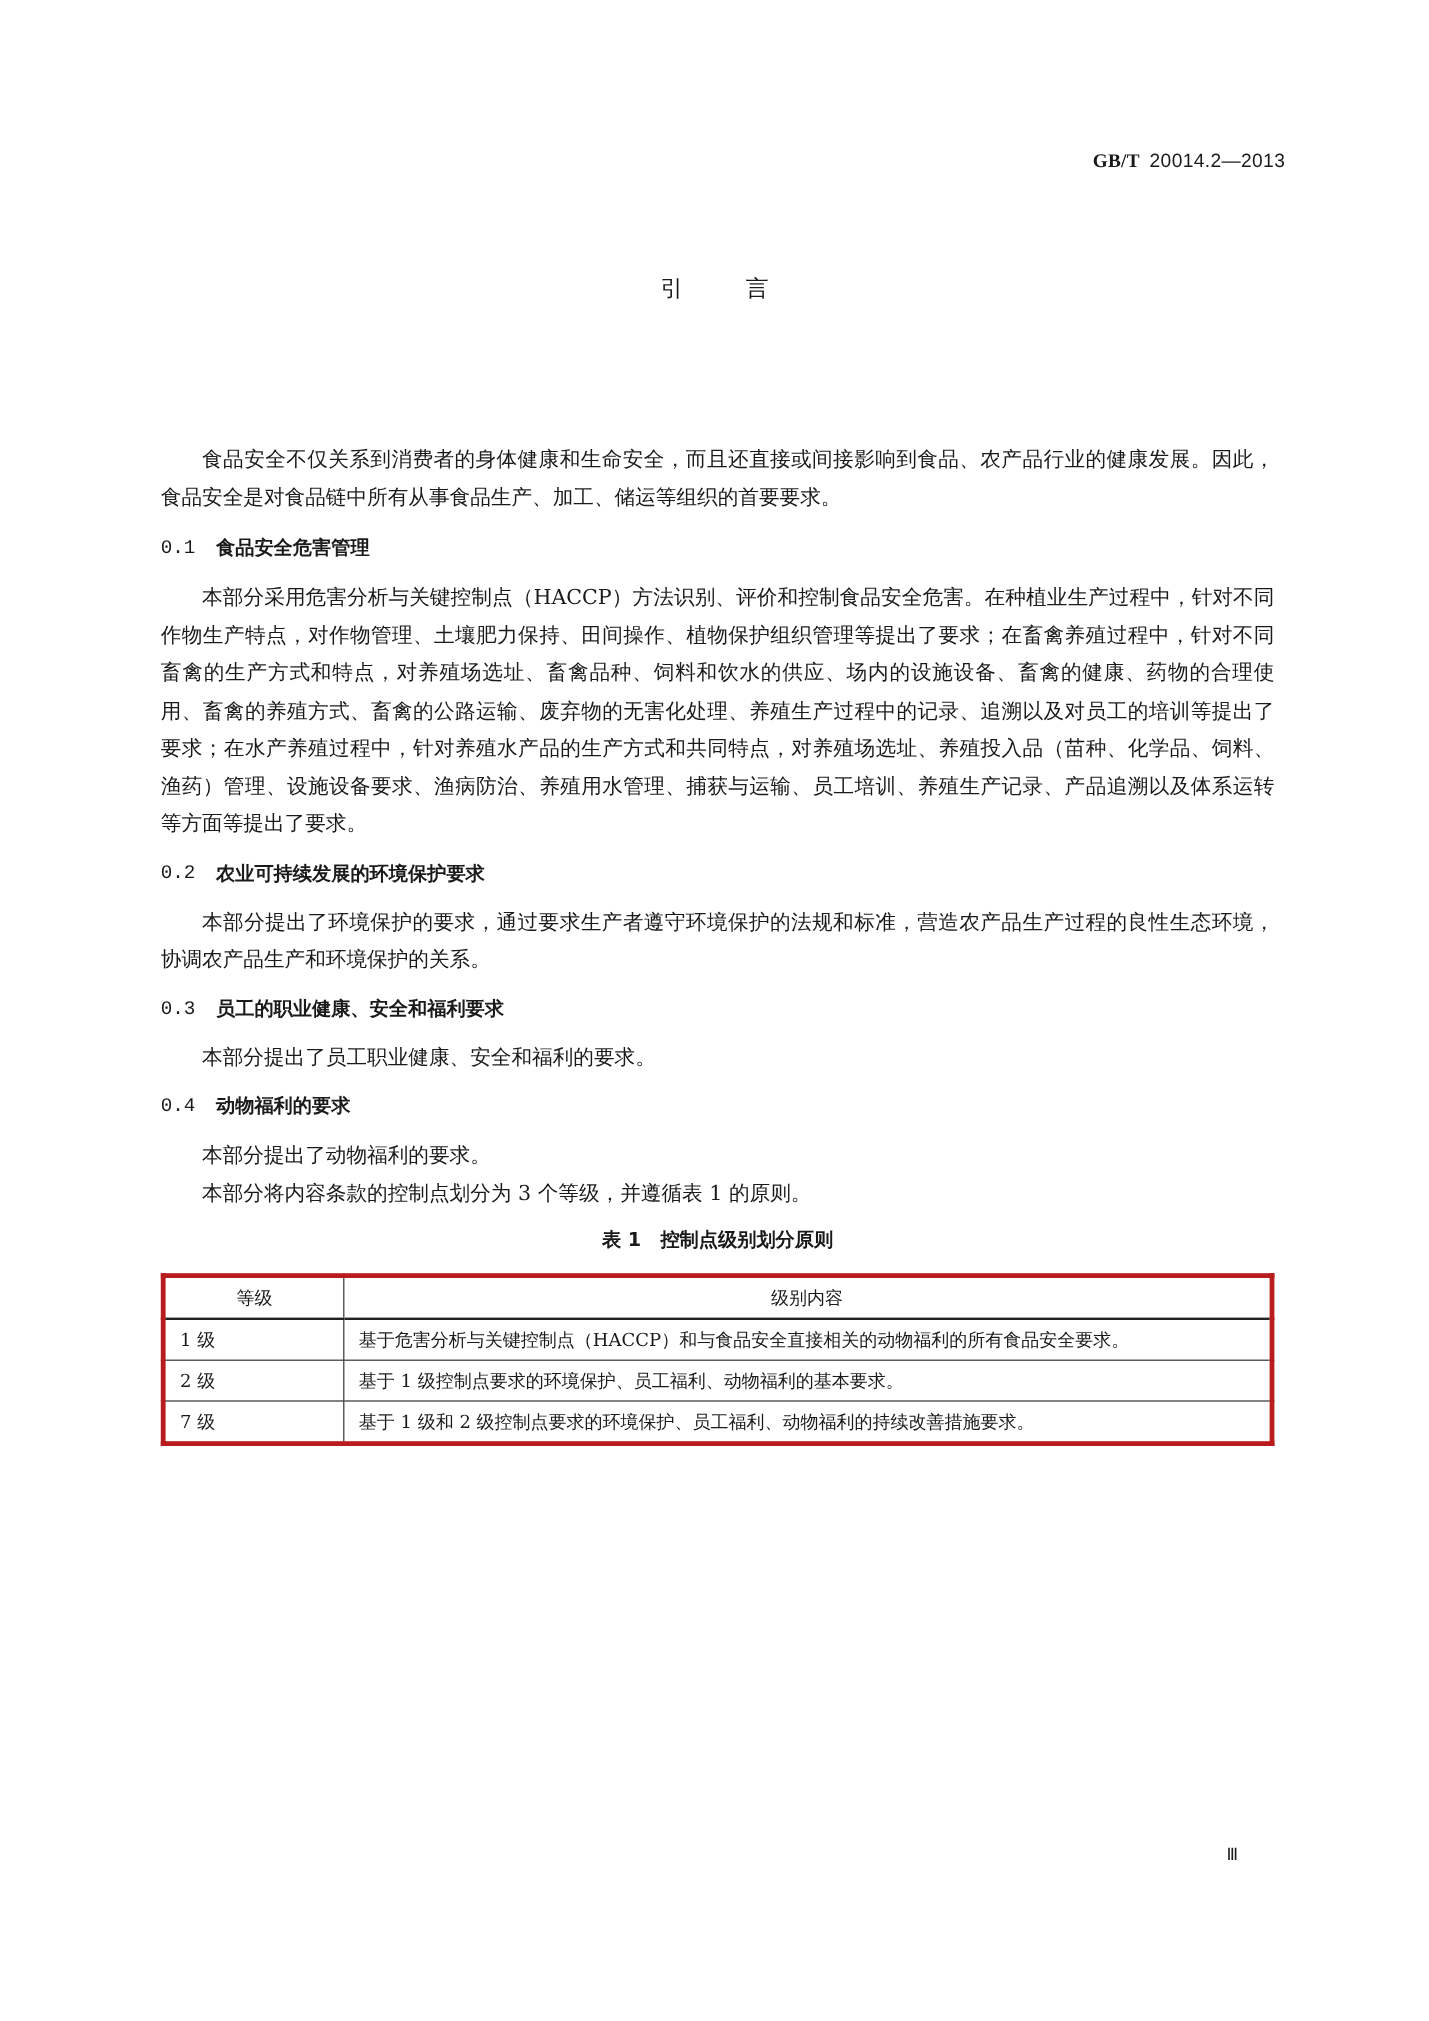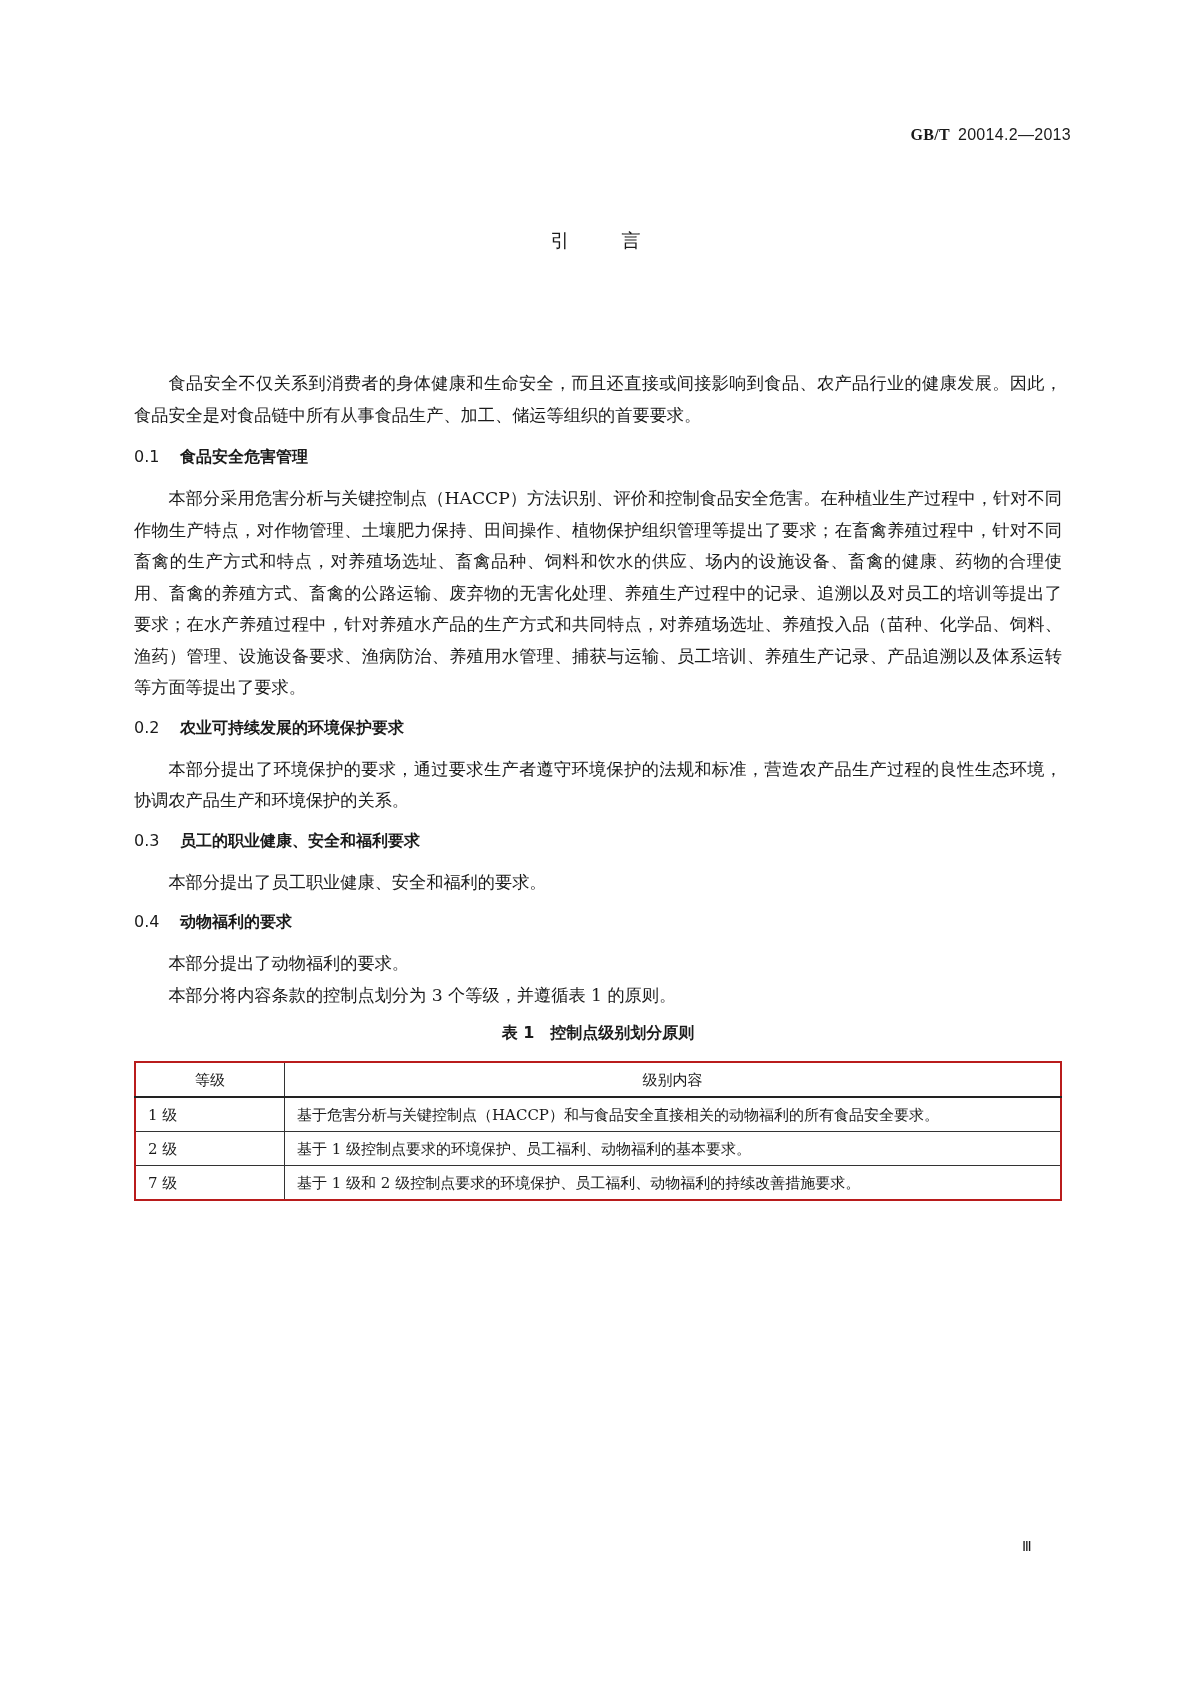--- a/index.html
+++ b/index.html
@@ -58,36 +58,37 @@
       font-size: 16px;
       font-weight: bold;
       margin: 12px 0 14px 0;
       line-height: 24px;
       display: flex;
     }
     .section-heading .num {
       font-weight: normal;
       width: 46px;
       display: inline-block;
+      font-family: Liberation Mono, monospace;
     }
     .table-caption {
       font-family: "DejaVu Sans", "Liberation Sans", sans-serif;
       font-weight: bold;
       font-size: 16px;
       text-align: center;
       margin: 10px 0 16px 0;
       line-height: 24px;
     }
     .table-caption .tbl-num {
       margin-right: 16px;
     }
     table.levels {
       width: 928px;
       border-collapse: collapse;
-      border: 2px solid #b91c1c;
+      border: 4px solid #b91c1c;
       font-size: 15px;
     }
     table.levels th,
     table.levels td {
       border: 1px solid #333;
       height: 33px;
       padding: 0 12px;
       font-weight: normal;
       line-height: 20px;
     }

